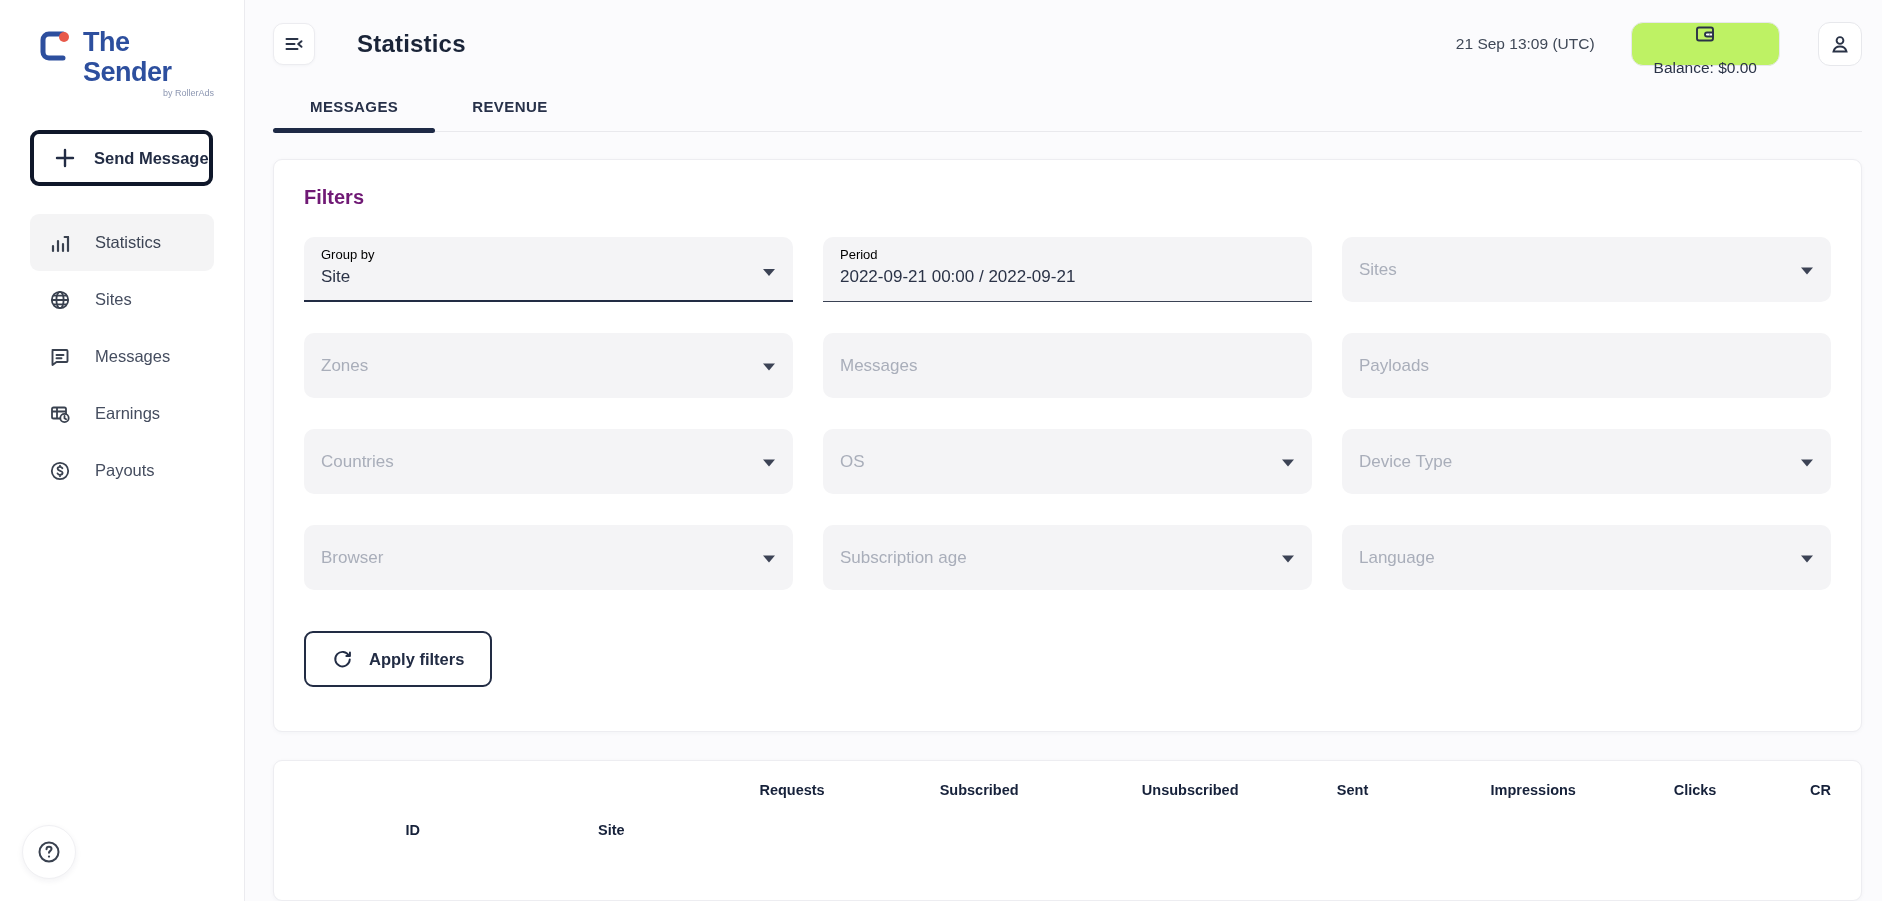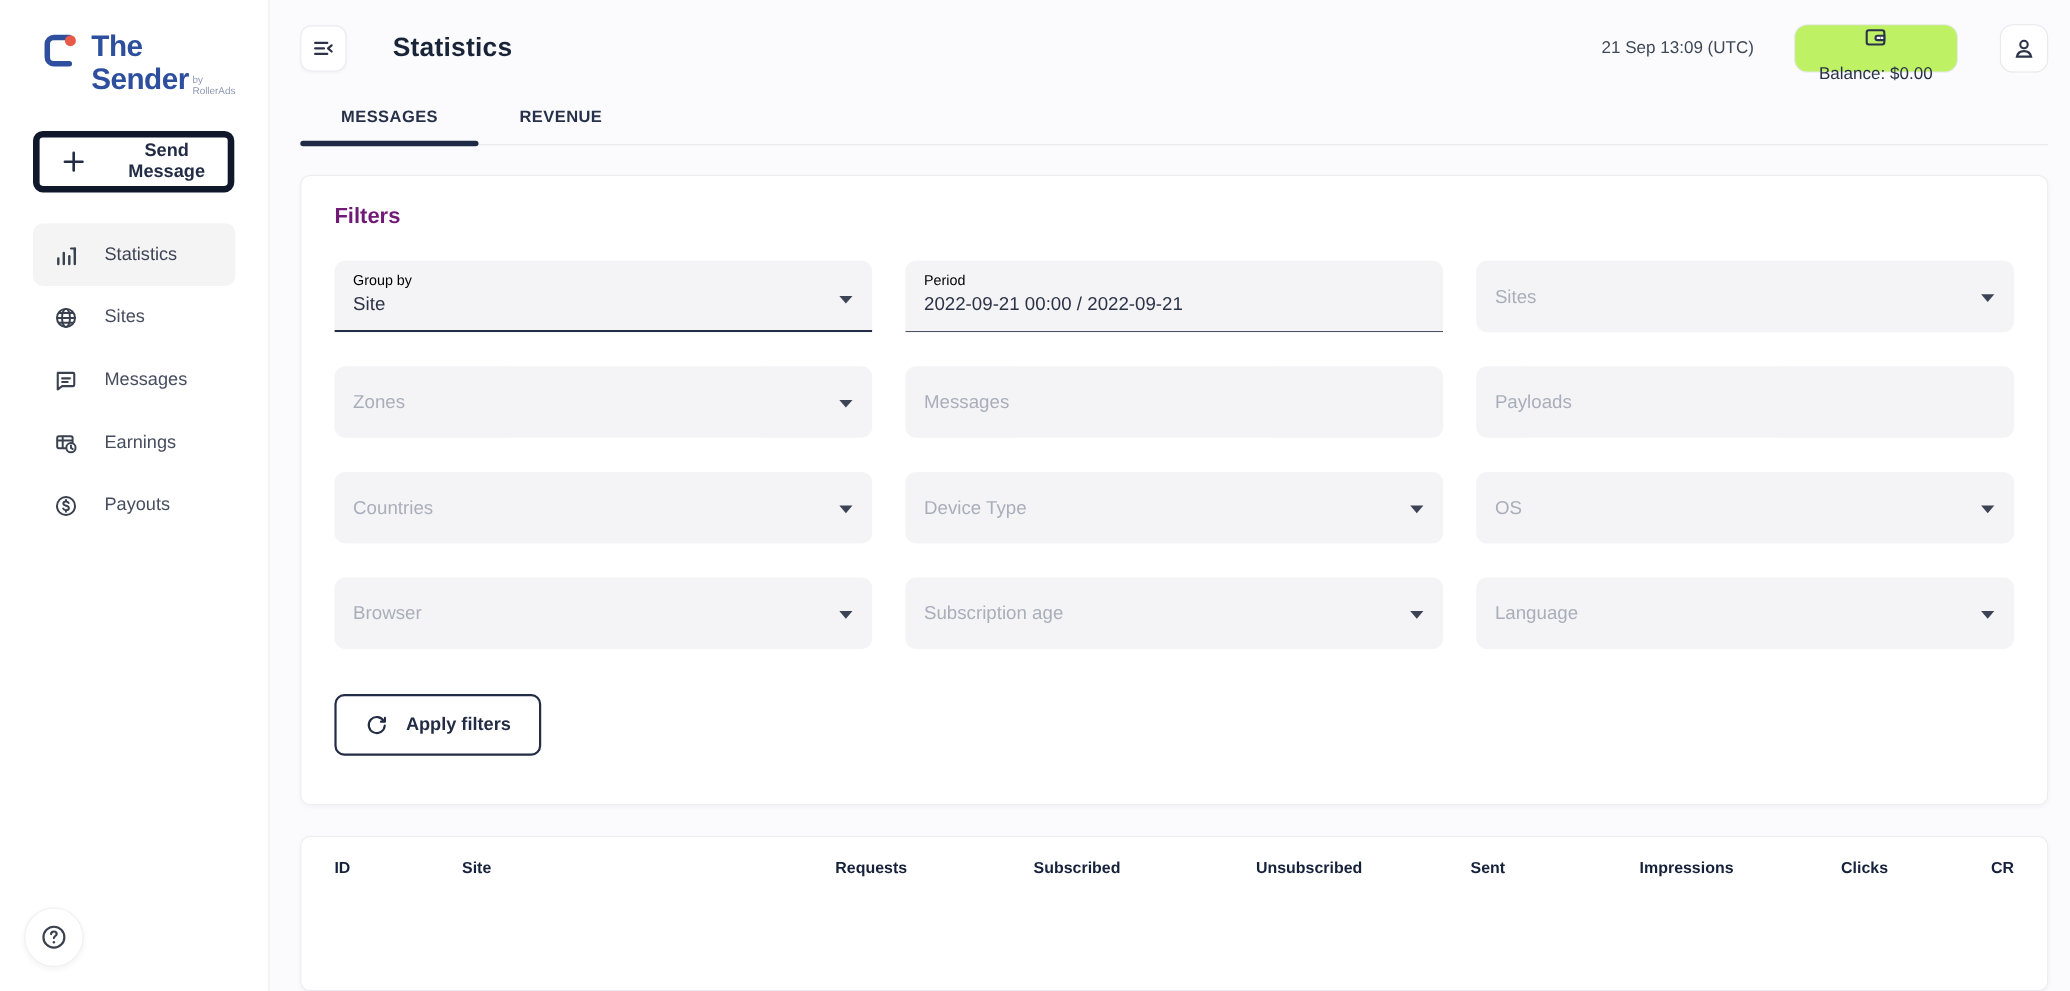--- a/index.html
+++ b/index.html
@@ -5,24 +5,24 @@
   * { margin:0; padding:0; box-sizing:border-box; }
   html,body { width:1882px; height:901px; overflow:hidden;
     font-family:"Liberation Sans", sans-serif; background:#fbfbfd; color:#1c2744; }
   .app { display:flex; width:1882px; height:901px; }
 
   
   .sidebar { width:245px; min-width:245px; background:#fff; border-right:1px solid #ebebef;
     position:relative; padding:28px 30px 0 30px; }
   .logo { display:flex; align-items:flex-start; gap:9px; margin-left:8px; }
   .logo-mark { width:36px; height:36px; position:relative; flex:0 0 auto; }
-  .logo-text-wrap { display:flex; flex-direction:row; align-items:flex-end; }
+  .logo-text-wrap { display:flex; flex-direction:column; align-items:flex-end; }
   .logo-title { font-size:27px; font-weight:bold; color:#2d4f9e; letter-spacing:-0.5px; line-height:1.1; }
   .logo-sub { font-size:9px; color:#8d97b2; margin-top:1px; }
-  .send-btn { margin-top:32px; width:183px; height:56px; border:6px solid #0f172a; border-radius:9px;
+  .send-btn { margin-top:32px; width:183px; height:56px; border:4px solid #0f172a; border-radius:9px;
     background:#fff; display:flex; align-items:center; gap:18px; padding-left:20px;
     font-size:16.5px; font-weight:bold; color:#222c44; cursor:pointer; }
   .nav { margin-top:28px; display:flex; flex-direction:column; }
   .nav-item { height:57px; display:flex; align-items:center; gap:24px; padding-left:19px;
     border-radius:9px; color:#454d5f; font-size:16.5px; cursor:pointer; }
   .nav-item.active { background:#f4f4f5; color:#3c4454; }
   .nav-item .nicon { width:22px; height:22px; color:#39414f; flex:0 0 auto; display:flex; }
   .help-btn { position:absolute; left:22px; bottom:22px; width:54px; height:54px; border-radius:50%;
     background:#fff; border:1px solid #f0f0f3; box-shadow:0 2px 6px rgba(30,40,70,.06);
     display:flex; align-items:center; justify-content:center; color:#39414f; cursor:pointer; }
@@ -75,21 +75,21 @@
   .btn-outline-light { border:1px solid #e3e4e8; }
 
   .report-card { margin-top:28px; flex:1; display:flex; flex-direction:column; }
   .report-head { display:flex; align-items:center; justify-content:space-between;
     padding:26px 30px 24px 30px; border-bottom:1px solid #ededf1; }
   .table-off-btn { color:#2a3347; cursor:pointer; background:none; border:none; display:flex; }
   .thead { display:grid; padding:21px 30px;
     grid-template-columns:7.6% 13.4% 13.1% 12.7% 14.4% 8.5% 13.6% 9.2% 7.5%;
     font-size:14.5px; font-weight:bold; color:#16213a; }
   .thead .th { text-align:right; white-space:nowrap; }
-  .thead .th.left { text-align:left; }
+  .thead .th.left { text-align:right;margin-top:40px; }
 
   svg { display:block; }
 </style>
 </head>
 <body>
 
 <div class="app">
 
   <aside class="sidebar">
     <div class="logo">
@@ -245,25 +245,25 @@
         </div>
         <div class="field">
           <span class="fplaceholder">Payloads</span>
         </div>
 
         <div class="field">
           <span class="fplaceholder">Countries</span>
           <span class="arrow mid"></span>
         </div>
         <div class="field">
+          <span class="fplaceholder">OS</span>
+          <span class="arrow mid"></span>
+        </div>
+        <div class="field">
           <span class="fplaceholder">Device Type</span>
-          <span class="arrow mid"></span>
-        </div>
-        <div class="field">
-          <span class="fplaceholder">OS</span>
           <span class="arrow mid"></span>
         </div>
 
         <div class="field">
           <span class="fplaceholder">Browser</span>
           <span class="arrow mid"></span>
         </div>
         <div class="field">
           <span class="fplaceholder">Subscription age</span>
           <span class="arrow mid"></span>

